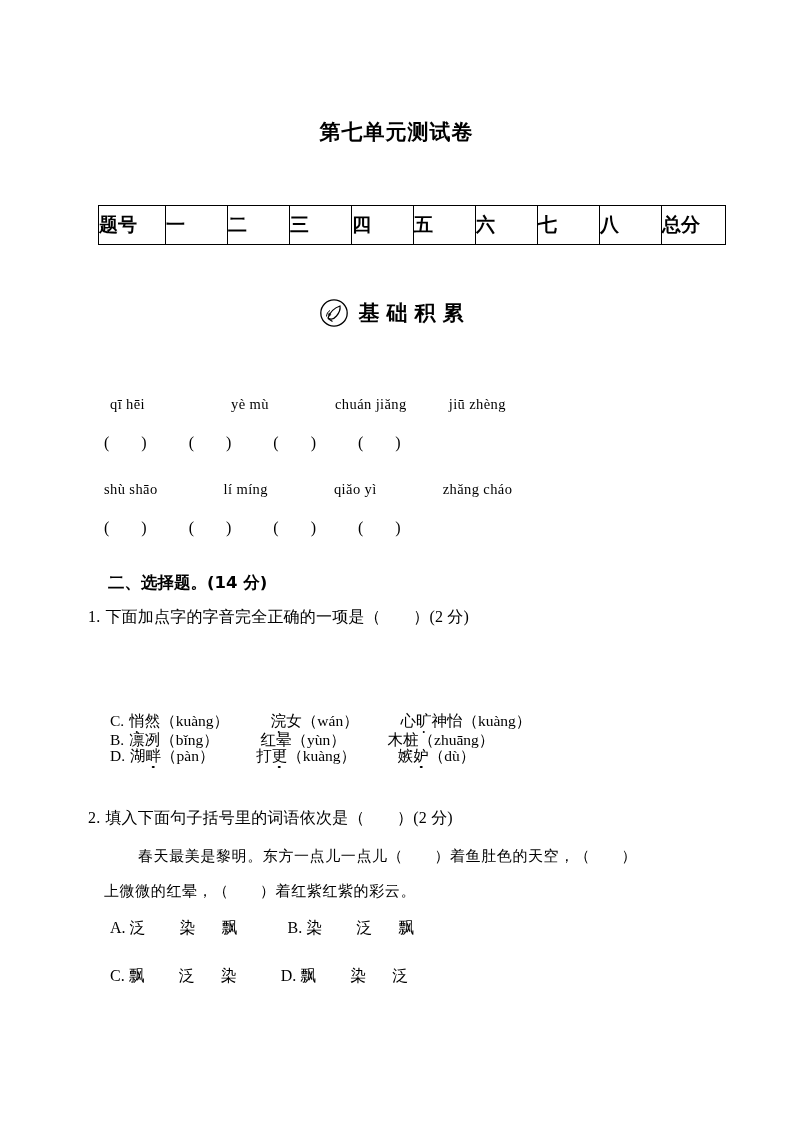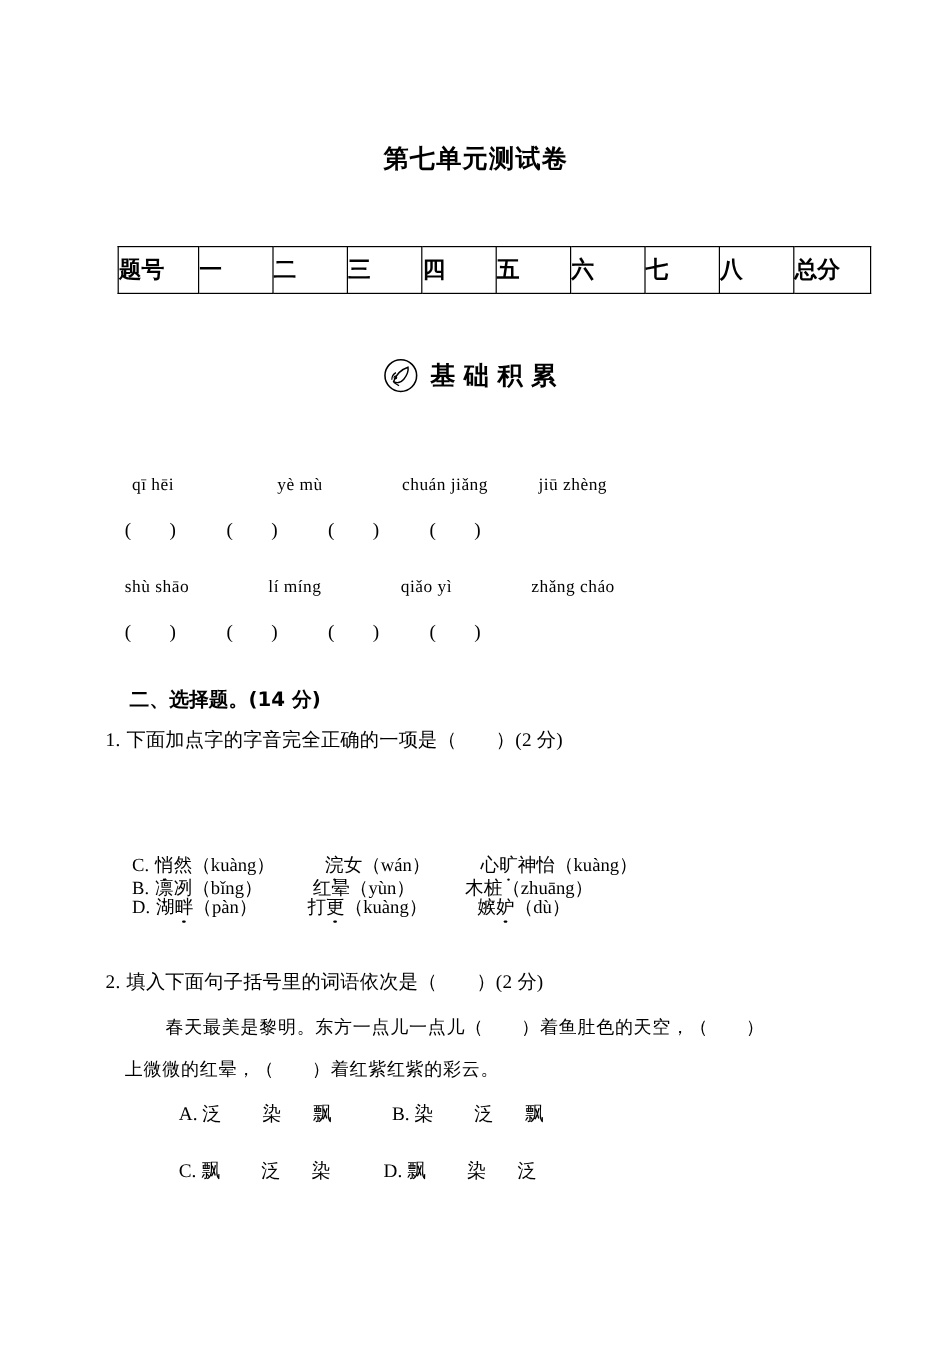--- a/index.html
+++ b/index.html
@@ -142,21 +142,20 @@
     position: absolute;
     font-family: Liberation Sans, sans-serif;
     font-size: 15px;
     white-space: nowrap;
     letter-spacing: 0.6px;
   }
   .choice-row {
     position: absolute;
     font-size: 16px;
     white-space: nowrap;
-    margin-left: 39px;
   }
 
   
   .sp-sm { display: inline-block; width: 16px; }
   .sp-md { display: inline-block; width: 34px; }
   .sp-lg { display: inline-block; width: 58px; }
   .sp-xl { display: inline-block; width: 78px; }
   .gap-choice { display: inline-block; width: 42px; }
   .gap-choice-sm { display: inline-block; width: 36px; }
 

